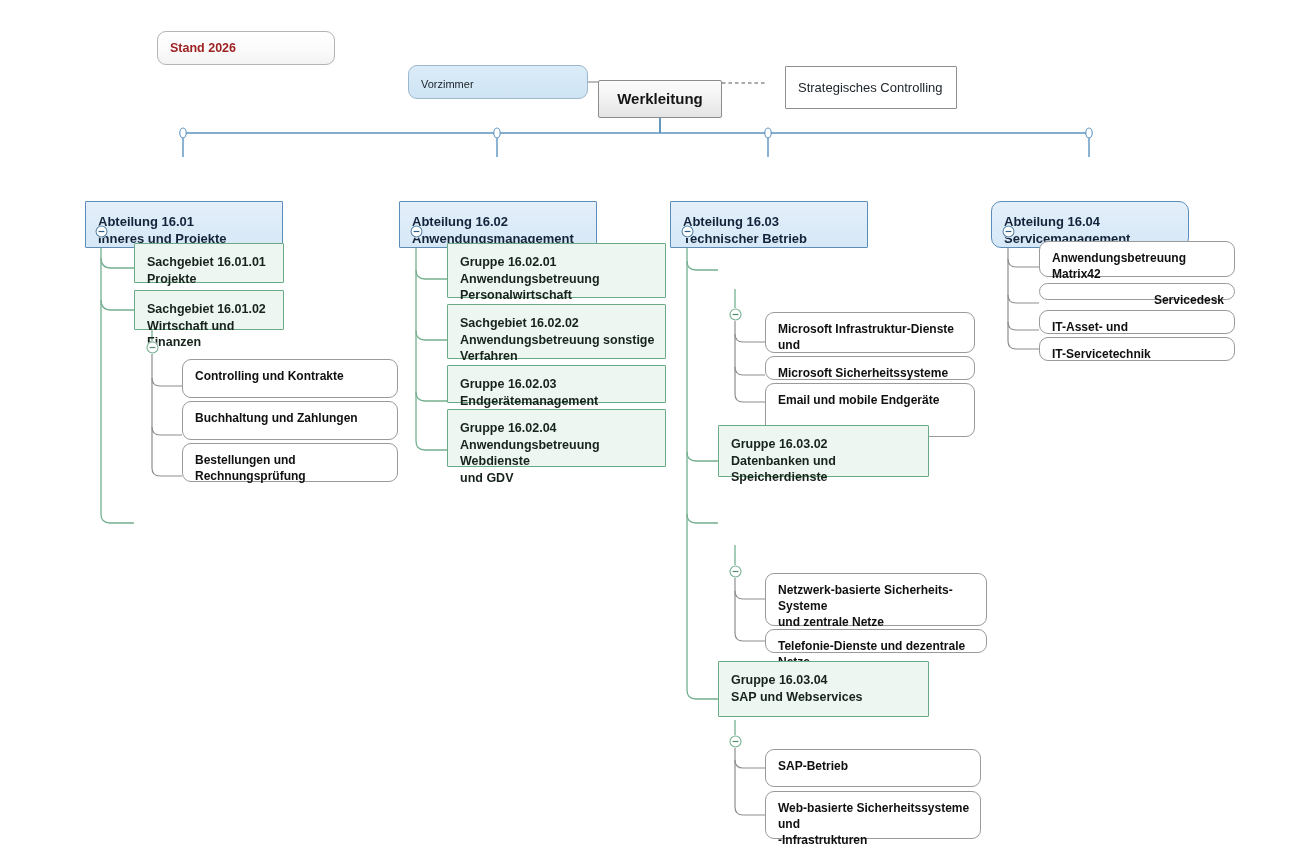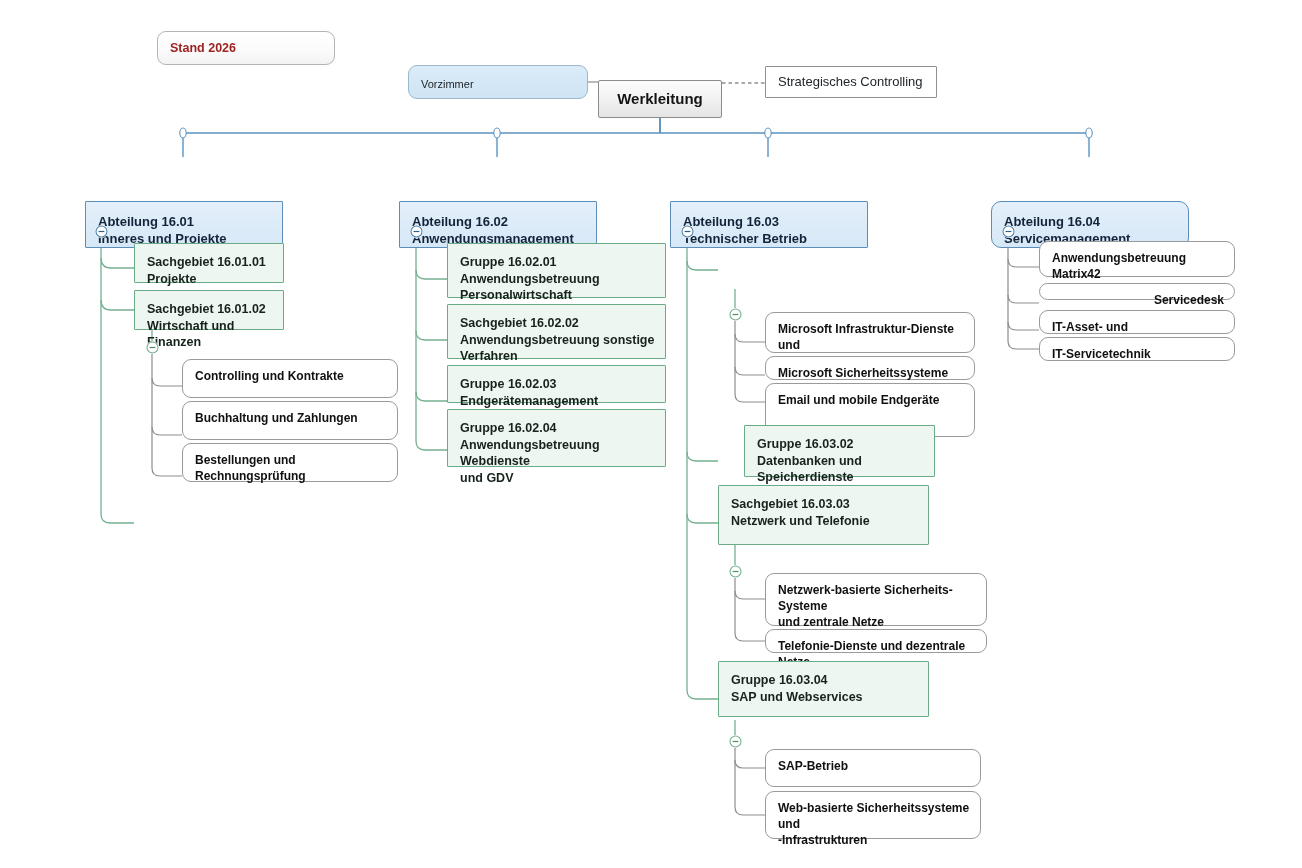--- a/index.html
+++ b/index.html
@@ -193,21 +193,21 @@
     <path d="M1008 295 Q1008 303 1016 303 L1039 303" stroke="#8e8e8e" stroke-width="1.2" fill="none"></path>
     <path d="M1008 322 Q1008 330 1016 330 L1039 330" stroke="#8e8e8e" stroke-width="1.2" fill="none"></path>
   </svg>
 
   <div class="node chip-stand" style="left:157px; top:31px; width:178px; height:34px;">Stand 2026</div>
 
   <div class="node node-aux-blue" style="left:408px; top:65px; width:180px; height:34px;">Vorzimmer</div>
 
   <div class="node node-root" style="left:598px; top:80px; width:124px; height:38px;">Werkleitung</div>
 
-  <div class="node node-aux-white" style="left:765px; top:66px; width:172px; height:32px;">Strategisches Controlling</div>
+  <div class="node node-aux-white" style="left:785px; top:66px; width:172px; height:43px;">Strategisches Controlling</div>
 
   <div class="node node-dept" style="left:85px; top:157px; width:198px; height:47px;">Abteilung 16.01
 Inneres und Projekte</div>
   <div class="node node-dept" style="left:399px; top:157px; width:198px; height:47px;">Abteilung 16.02
 Anwendungsmanagement</div>
   <div class="node node-dept" style="left:670px; top:157px; width:198px; height:47px;">Abteilung 16.03
 Technischer Betrieb</div>
   <div class="node node-dept rounded" style="left:991px; top:157px; width:198px; height:47px;">Abteilung 16.04
 Servicemanagement</div>
 
@@ -230,25 +230,23 @@
 Endgerätemanagement</div>
   <div class="node node-unit" style="left:447px; top:409px; width:219px; height:58px;">Gruppe 16.02.04
 Anwendungsbetreuung Webdienste
 und GDV</div>
 
   <div class="node node-leaf" style="left:765px; top:312px; width:210px; height:41px;">Microsoft Infrastruktur-Dienste und
 Fernzugangssysteme</div>
   <div class="node node-leaf" style="left:765px; top:356px; width:210px; height:24px;">Microsoft Sicherheitssysteme</div>
   <div class="node node-leaf" style="left:765px; top:383px; width:210px; height:54px;">Email und mobile Endgeräte</div>
 
-  <div class="node node-unit" style="left:744px; top:425px; width:191px; height:52px;">Gruppe 16.03.02
+  <div class="node node-unit" style="left:718px; top:425px; width:211px; height:52px;">Gruppe 16.03.02
 Datenbanken und Speicherdienste</div>
 
-  <div class="node node-unit" style="left:718px; top:485px; width:211px; height:60px;">Sachgebiet 16.03.03
-Netzwerk und Telefonie</div>
   <div class="node node-leaf" style="left:765px; top:573px; width:222px; height:53px;">Netzwerk-basierte Sicherheits-Systeme
 und zentrale Netze</div>
   <div class="node node-leaf" style="left:765px; top:629px; width:222px; height:24px;">Telefonie-Dienste und dezentrale Netze</div>
 
   <div class="node node-unit" style="left:718px; top:661px; width:211px; height:56px;">Gruppe 16.03.04
 SAP und Webservices</div>
   <div class="node node-leaf" style="left:765px; top:749px; width:216px; height:38px;">SAP-Betrieb</div>
   <div class="node node-leaf" style="left:765px; top:791px; width:216px; height:48px;">Web-basierte Sicherheitssysteme und
 -Infrastrukturen</div>
 

